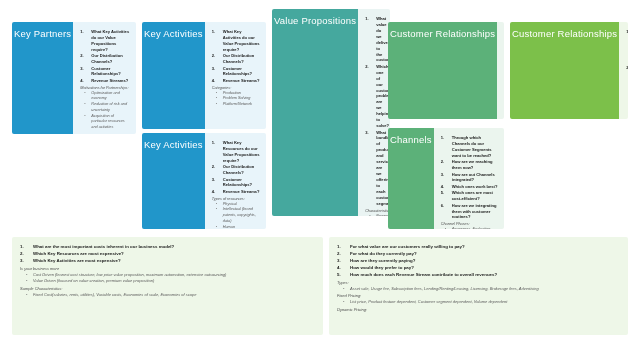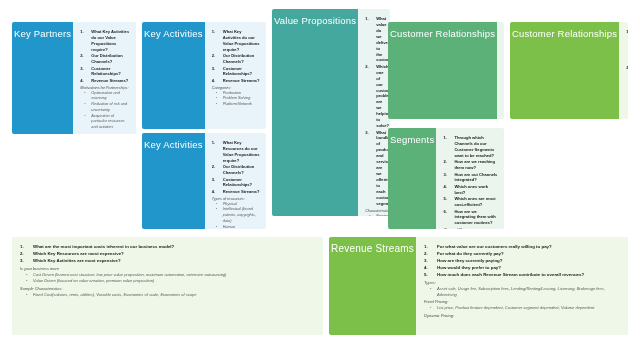--- a/index.html
+++ b/index.html
@@ -221,21 +221,21 @@
       </ol>
       <div class="sub-title">Examples:</div>
       <ul class="blist">
         <li>Personal assistance, Dedicated personal assistance, Self-service, Automated Services, Communities, Co-creativity</li>
       </ul>
     </div>
   </div>
 
   <div class="card t-green" style="left:388px; top:128px; width:116px; height:101px;">
     <div class="card-head">
-      <span>Segments</span>
+      <span>Channels</span>
     </div>
     <div class="card-body">
       <ol class="qlist">
         <li><span class="num">1.</span><span>Through which Channels do our Customer Segments want to be reached?</span></li>
         <li><span class="num">2.</span><span>How are we reaching them now?</span></li>
         <li><span class="num">3.</span><span>How are out Channels integrated?</span></li>
         <li><span class="num">4.</span><span>Which ones work best?</span></li>
         <li><span class="num">5.</span><span>Which ones are most cost-efficient?</span></li>
         <li><span class="num">6.</span><span>How are we integrating them with customer routines?</span></li>
       </ol>
@@ -279,23 +279,20 @@
         <li>Value Driven (focused on value creation, premium value proposition)</li>
       </ul>
       <div class="sub-title">Sample Characteristics:</div>
       <ul class="blist">
         <li>Fixed Cost(salaries, rents, utilities), Variable costs, Economies of scale, Economies of scope</li>
       </ul>
     </div>
   </div>
 
   <div class="card t-lime wide" style="left:329px; top:237px; width:299px; height:98px;">
-    <div class="card-head">
-      <span>Revenue Streams</span>
-    </div>
     <div class="card-body">
       <ol class="qlist">
         <li><span class="num">1.</span><span>For what value are our customers really willing to pay?</span></li>
         <li><span class="num">2.</span><span>For what do they currently pay?</span></li>
         <li><span class="num">3.</span><span>How are they currently paying?</span></li>
         <li><span class="num">4.</span><span>How would they prefer to pay?</span></li>
         <li><span class="num">5.</span><span>How much does each Revenue Stream contribute to overall revenues?</span></li>
       </ol>
       <div class="sub-title">Types:</div>
       <ul class="blist">

